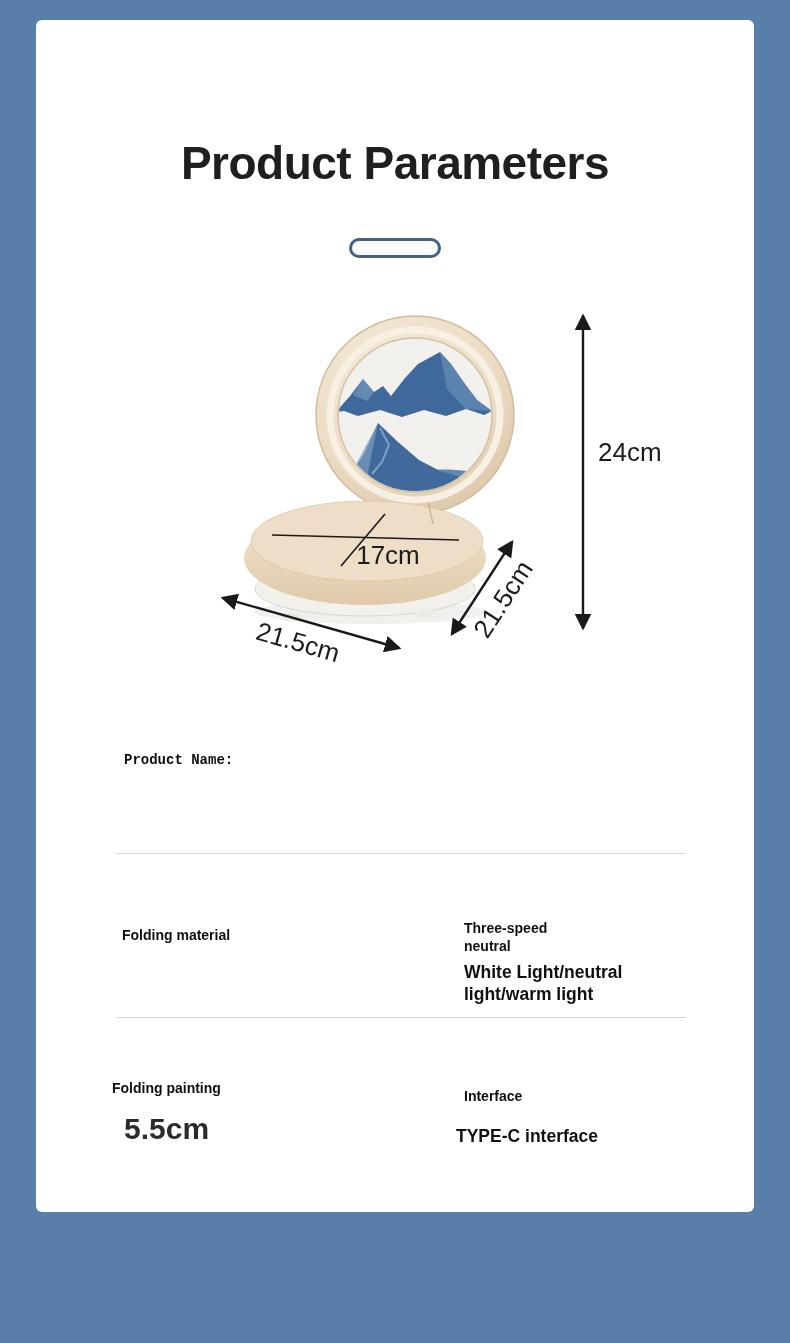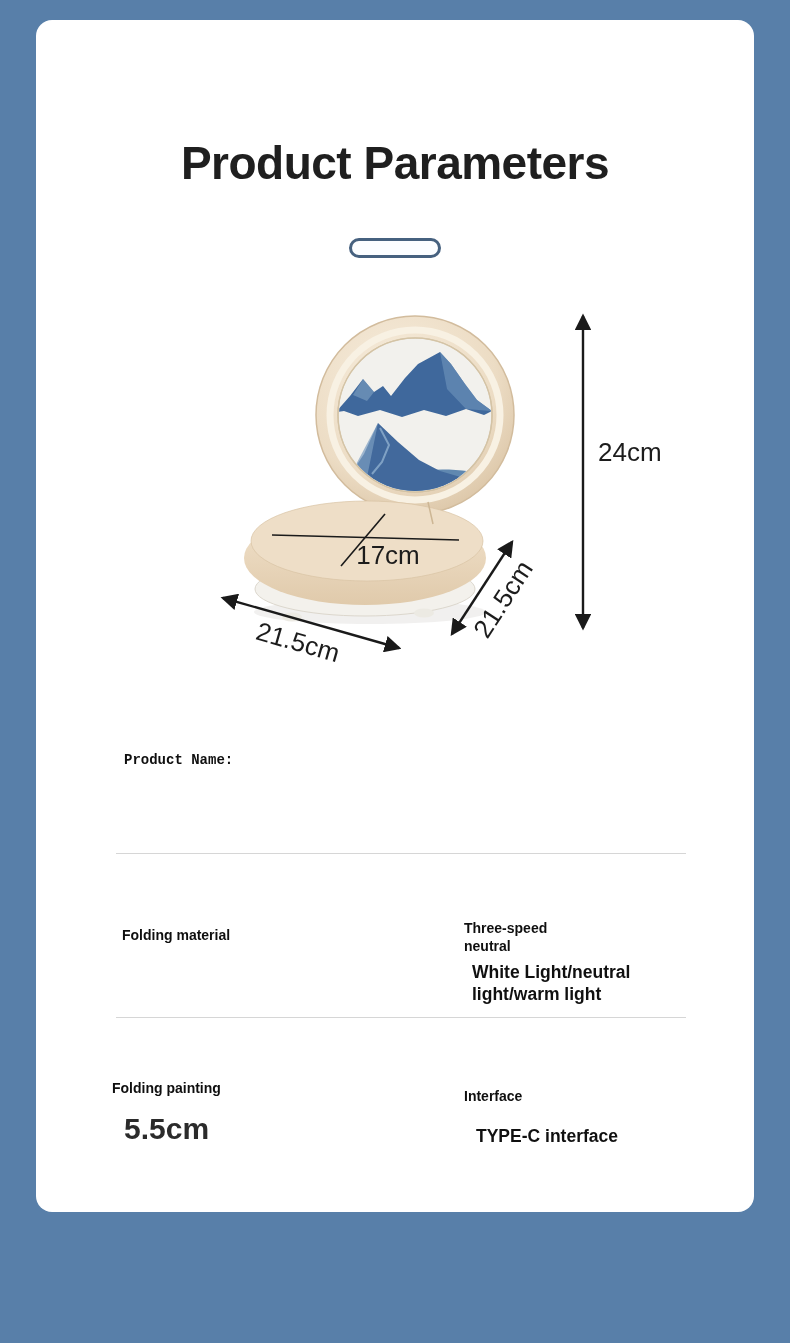--- a/index.html
+++ b/index.html
@@ -8,21 +8,21 @@
     background:#587fa9;
     font-family:"Liberation Sans", sans-serif;
     position:relative;
     overflow:hidden;
   }
   .card{
     position:absolute;
     left:36px;top:20px;
     width:718px;height:1192px;
     background:#ffffff;
-    border-radius:16px;
+    border-radius:6px;
   }
   .title{
     position:absolute;
     left:0;right:0;top:116px;
     margin:0;
     text-align:center;
     font-size:46px;
     font-weight:800;
     letter-spacing:-0.5px;
     color:#1f1f1f;
@@ -72,32 +72,32 @@
     margin:0;
   }
   
   .lbl-name{left:88px;top:732px;font-family:Liberation Mono, monospace;}
   .val-name{left:88px;top:761px;width:420px;}
   .div-1{top:833px;}
   
   .lbl-material{left:86px;top:907px;}
   .val-material{left:86px;top:948px;}
   .lbl-dimming{left:428px;top:900px;width:120px;}
-  .val-dimming{left:428px;top:942px;width:185px;margin-left:8px;}
+  .val-dimming{left:428px;top:942px;width:185px;}
   .div-2{top:997px;}
   
   .lbl-thickness{left:76px;top:1060px;}
   .val-thickness{
     left:88px;top:1090px;
     font-size:30px;
     font-weight:700;
     color:#2b2b2b;
   }
   .lbl-interface{left:428px;top:1068px;}
-  .val-interface{left:440px;top:1106px;}
+  .val-interface{left:420px;top:1106px;}
 </style>
 </head>
 <body>
 
 <div class="card">
 
   <h1 class="title">Product Parameters</h1>
 
   <div class="pill"></div>
 

